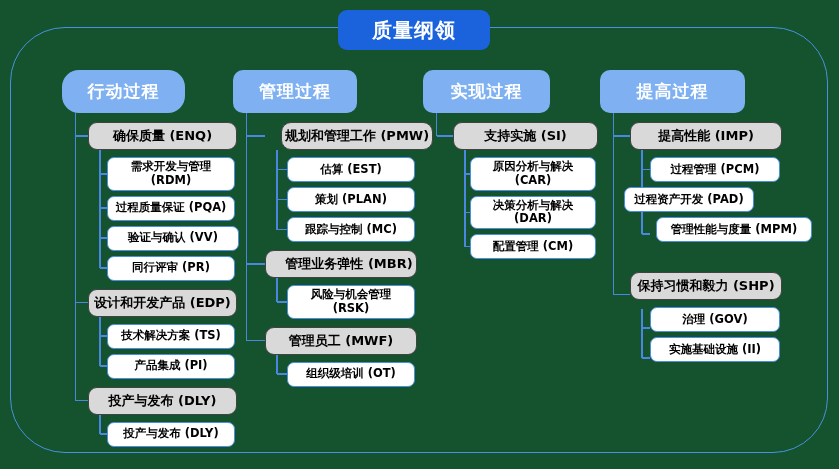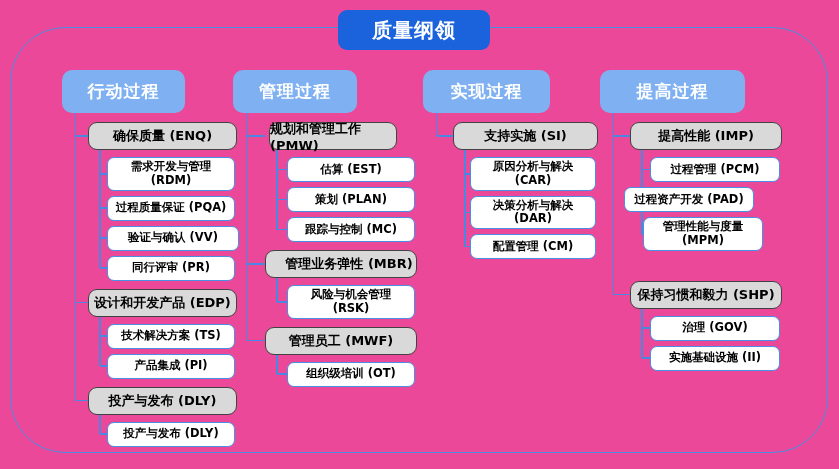--- a/index.html
+++ b/index.html
@@ -6,21 +6,21 @@
     --c-title:#1a63dd;
     --c-header:#7fb1f2;
     --c-line:#4a87e0;
     --c-node-border:#4a90e2;
     --c-gray:#d9d9d9;
     --c-gray-border:#424242;
   }
   html,body{margin:0;padding:0;background:#ffffff;}
   body{font-family:"DejaVu Sans","Liberation Sans",sans-serif;}
   #canvas{
-    position:relative;width:839px;height:469px;background:#ec4899;
+    position:relative;width:839px;height:469px;background:#14532d;
     overflow:hidden;
   }
   .frame{
     position:absolute;left:10px;top:27px;width:816px;height:424px;
     border:1.5px solid var(--c-node-border);border-radius:55px;
     z-index:0;background:transparent;
   }
   .title{
     position:absolute;left:338px;top:10px;width:152px;height:40px;
     background:var(--c-title);border-radius:9px;color:#ffffff;
@@ -55,21 +55,21 @@
   }
   .cline{position:absolute;background:var(--c-line);z-index:1;}
 </style>
 </head>
 <body>
 
 <div id="canvas">
   <div class="frame"></div>
   <div class="title">质量纲领</div>
 <div class="col" style="left: 62px; width: 175px;">
-      <div class="col-header" style="width: 123px;">行动过程</div>
+      <div class="col-header" style="width: 123px; border-radius: 17px;">行动过程</div>
       <div class="groups">
         <div class="group">
           <div class="parent" style="margin-left: 26px; width: 149px;">确保质量 (ENQ)</div>
           <div class="children">
             <div class="child" style="margin-left: 45px; width: 128px;">需求开发与管理 (RDM)</div>
             <div class="child" style="margin-left: 45px; width: 128px;">过程质量保证 (PQA)</div>
             <div class="child" style="margin-left: 45px; width: 132px;">验证与确认 (VV)</div>
             <div class="child" style="margin-left: 45px; width: 128px;">同行评审 (PR)</div>
           </div>
         </div>
@@ -85,21 +85,21 @@
           <div class="children">
             <div class="child" style="margin-left: 45px; width: 128px;">投产与发布 (DLY)</div>
           </div>
         </div>
       </div>
     </div>
     <div class="col" style="left: 233px; width: 184px;">
       <div class="col-header" style="width: 124px;">管理过程</div>
       <div class="groups">
         <div class="group">
-          <div class="parent" style="margin-left: 36px; width: 128px;">规划和管理工作 (PMW)</div>
+          <div class="parent" style="margin-left: 48px; width: 152px; border-radius: 10px;">规划和管理工作 (PMW)</div>
           <div class="children">
             <div class="child" style="margin-left: 54px; width: 128px;">估算 (EST)</div>
             <div class="child" style="margin-left: 54px; width: 128px;">策划 (PLAN)</div>
             <div class="child" style="margin-left: 54px; width: 128px;">跟踪与控制 (MC)</div>
           </div>
         </div>
         <div class="group">
           <div class="parent" style="margin-left: 32px; width: 152px; padding-left: 16px;">管理业务弹性 (MBR)</div>
           <div class="children">
             <div class="child" style="margin-left: 54px; width: 128px;">风险与机会管理 (RSK)</div>
@@ -127,21 +127,21 @@
       </div>
     </div>
     <div class="col" style="left: 600px; width: 182px;">
       <div class="col-header" style="width: 145px;">提高过程</div>
       <div class="groups">
         <div class="group">
           <div class="parent" style="margin-left: 30px; width: 152px;">提高性能 (IMP)</div>
           <div class="children">
             <div class="child" style="margin-left: 50px; width: 130px;">过程管理 (PCM)</div>
             <div class="child" style="margin-left: 24px; width: 130px;">过程资产开发 (PAD)</div>
-            <div class="child" style="margin-left: 43px; width: 120px;">管理性能与度量 (MPM)</div>
+            <div class="child" style="margin-left: 56px; width: 156px;">管理性能与度量 (MPM)</div>
           </div>
         </div>
         <div class="group" style="margin-top: 30px;">
           <div class="parent" style="margin-left: 30px; width: 152px;">保持习惯和毅力 (SHP)</div>
           <div class="children">
             <div class="child" style="margin-left: 50px; width: 130px;">治理 (GOV)</div>
             <div class="child" style="margin-left: 50px; width: 130px;">实施基础设施 (II)</div>
           </div>
         </div>
       </div>

